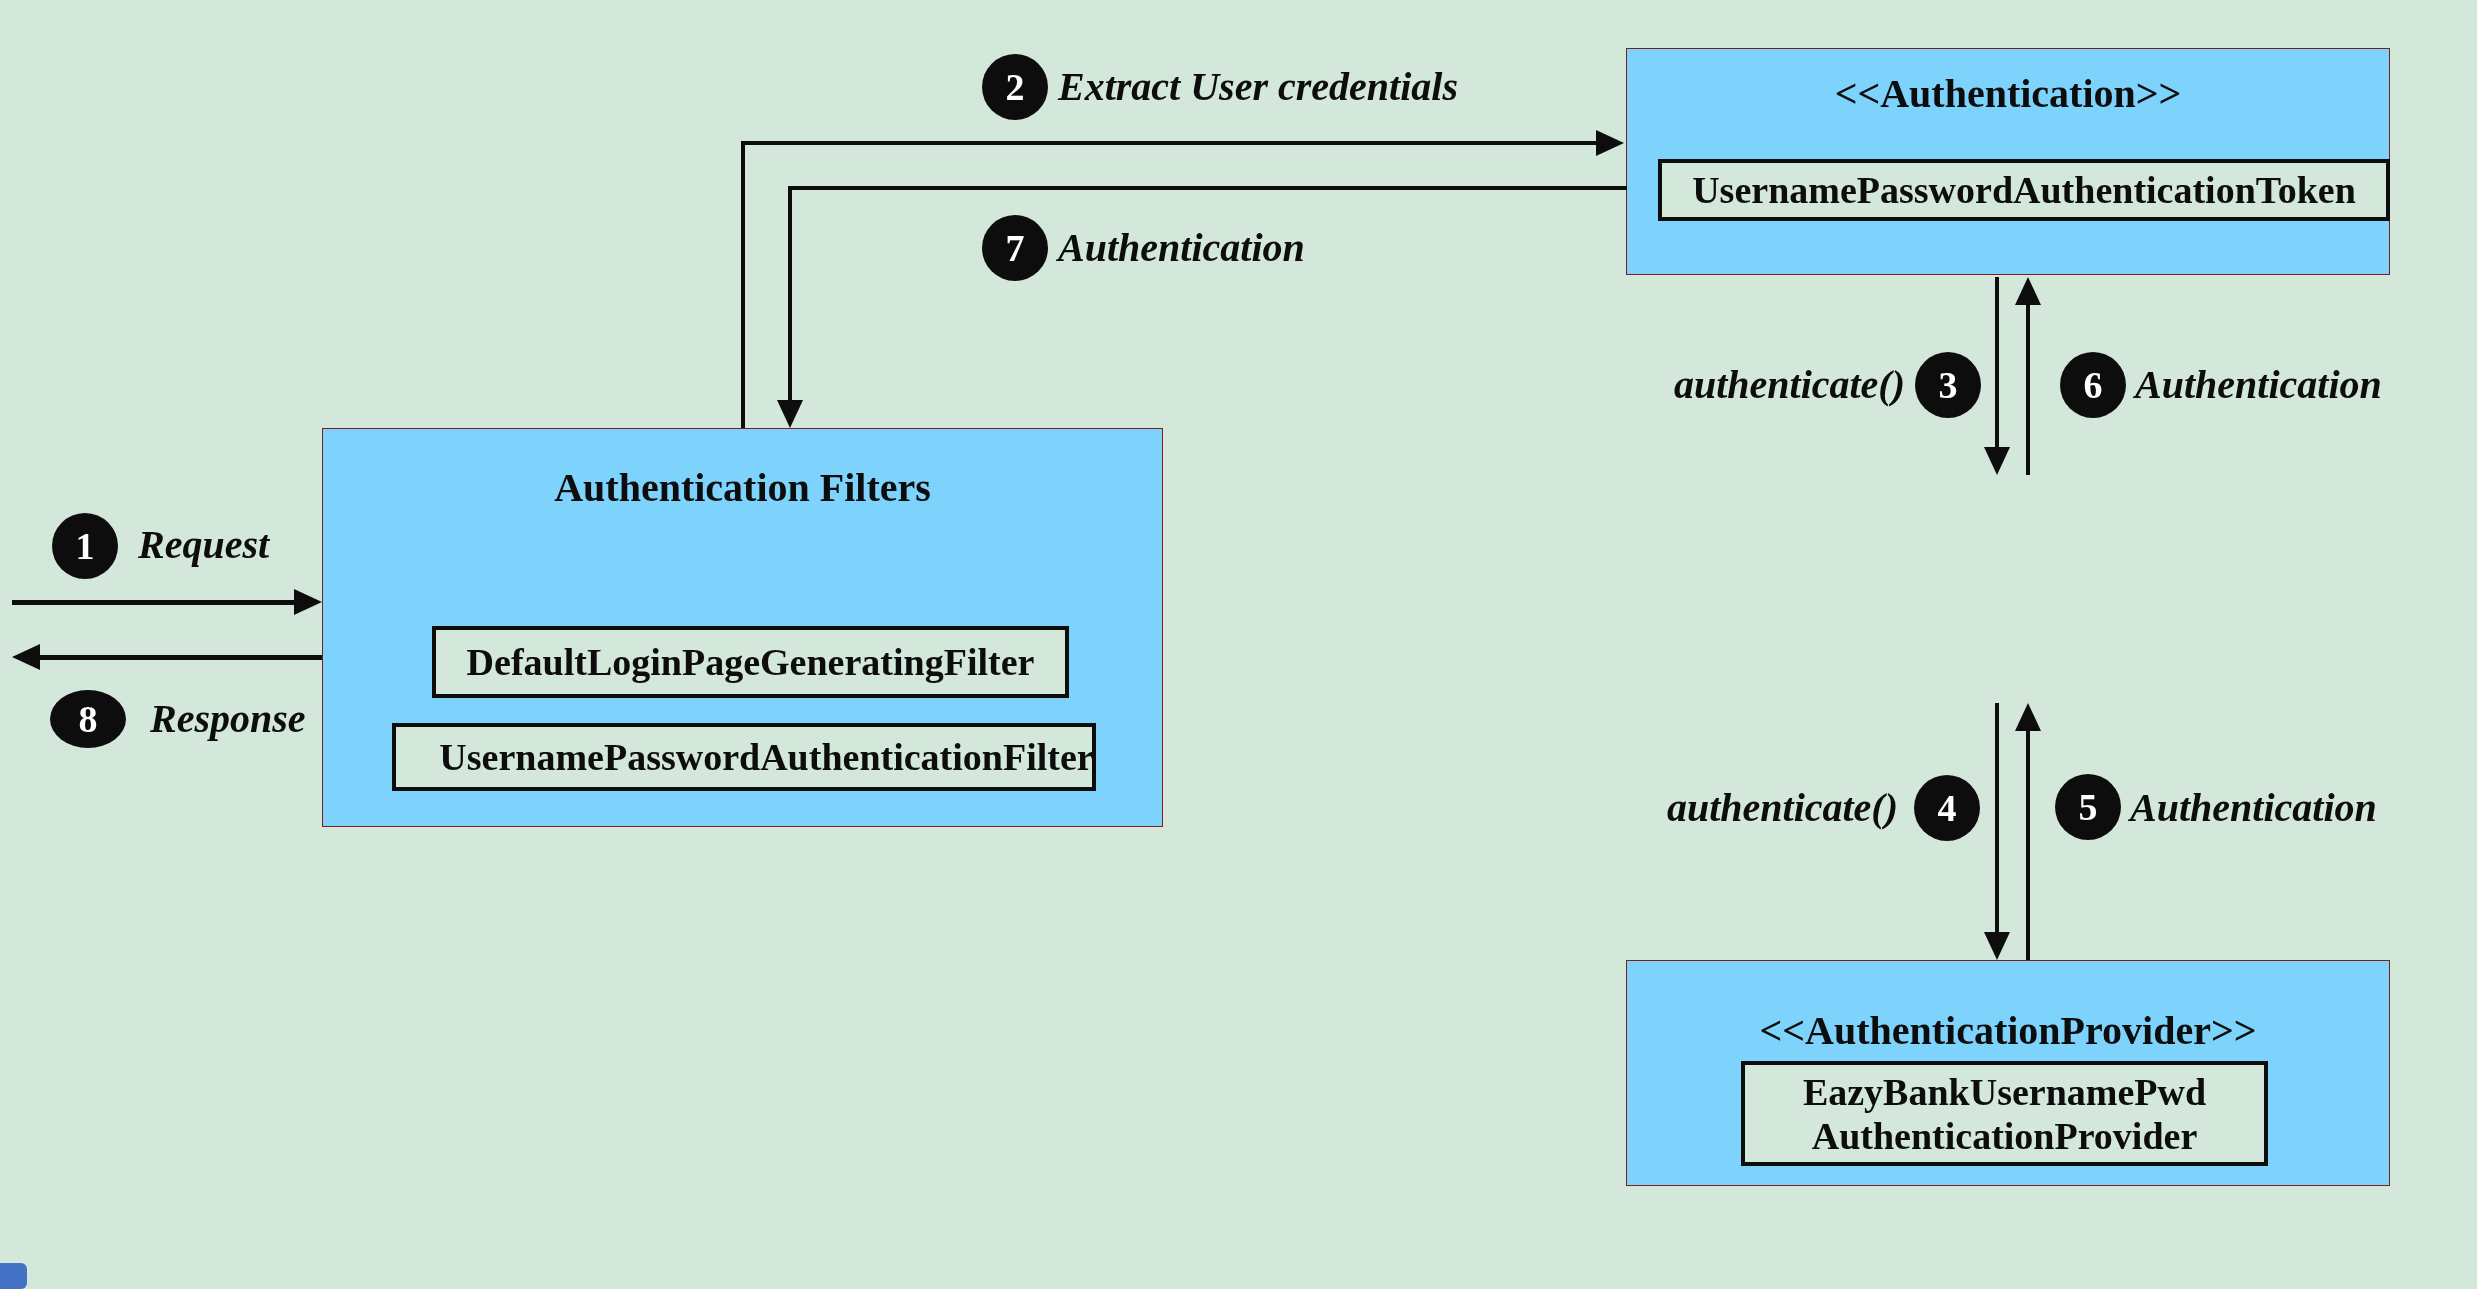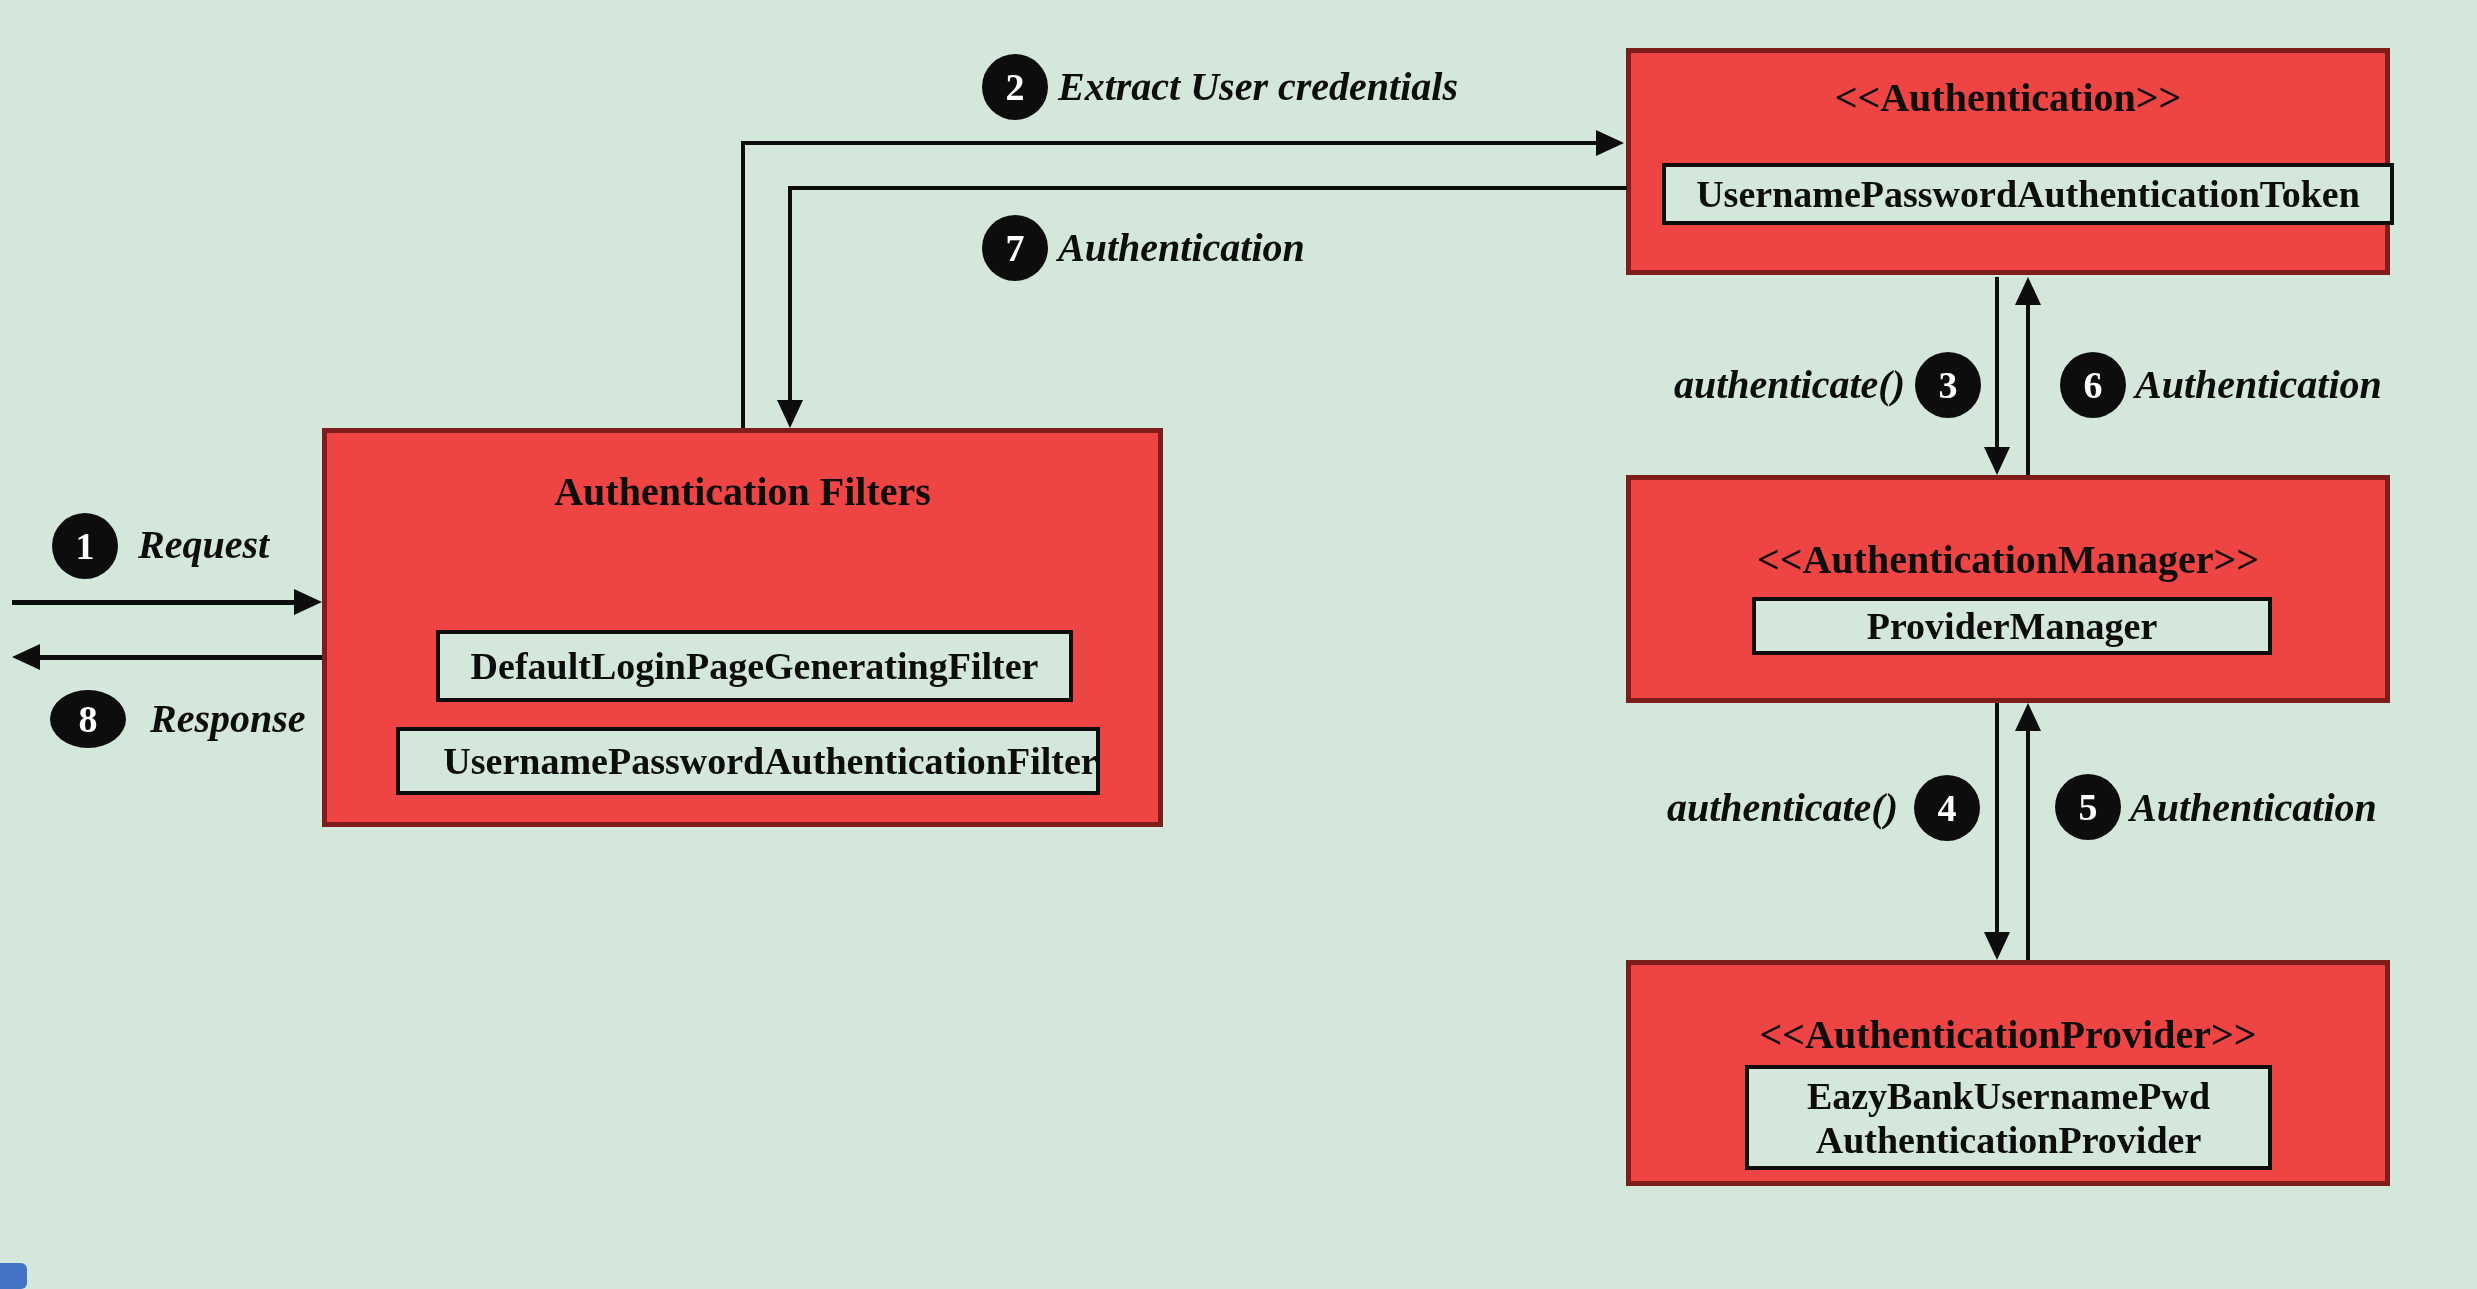--- a/index.html
+++ b/index.html
@@ -7,22 +7,22 @@
     position:relative;
     width:2477px;height:1289px;
     background:#d3e7db;
     font-family:"Liberation Serif","DejaVu Serif",serif;
     font-weight:700;
     color:#0d0d0d;
     overflow:hidden;
   }
   .node{
     position:absolute;
-    background:#ef4444;
-    border:5px solid #7f1d1d;
+    background:#7dd3fc;
+    border:1px solid #7f1d1d;
     box-sizing:border-box;
   }
   .node-title{
     position:absolute;left:0;right:0;
     text-align:center;
     font-size:40px;line-height:48px;
     white-space:nowrap;
   }
   .inner-box{
     position:absolute;
@@ -138,26 +138,20 @@
     </div>
   </div>
 
   <div class="node" id="box-token">
     <div class="node-title">&lt;&lt;Authentication&gt;&gt;</div>
     <div class="inner-box" id="inner-token">
       <span>UsernamePasswordAuthenticationToken</span>
     </div>
   </div>
 
-  <div class="node" id="box-manager">
-    <div class="node-title">&lt;&lt;AuthenticationManager&gt;&gt;</div>
-    <div class="inner-box" id="inner-manager">
-      <span>ProviderManager</span>
-    </div>
-  </div>
 
   <div class="node" id="box-provider">
     <div class="node-title">&lt;&lt;AuthenticationProvider&gt;&gt;</div>
     <div class="inner-box" id="inner-provider">
       <div>EazyBankUsernamePwd</div>
       <div>AuthenticationProvider</div>
     </div>
   </div>
 
   <div>

